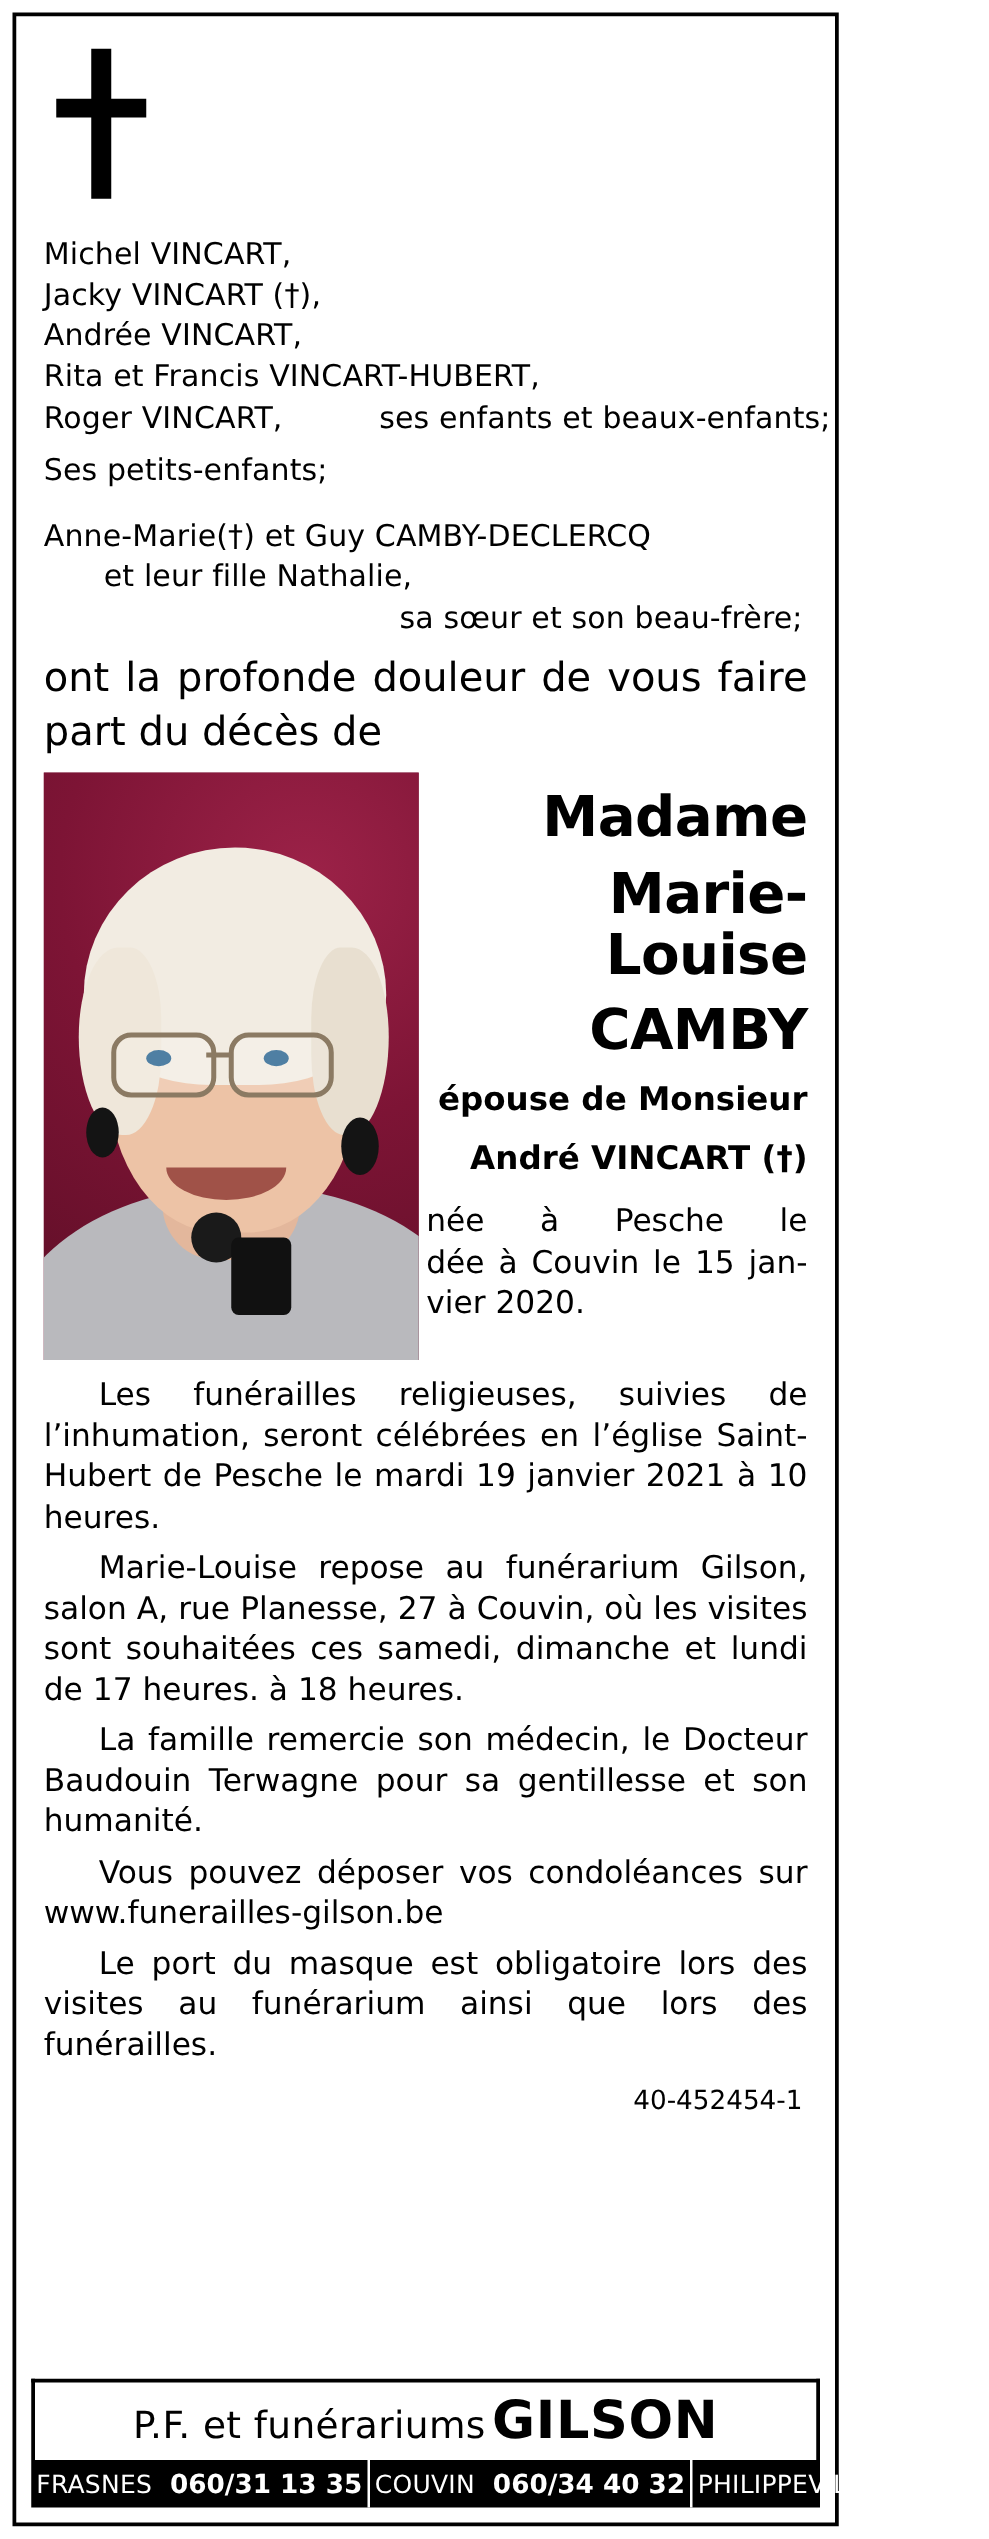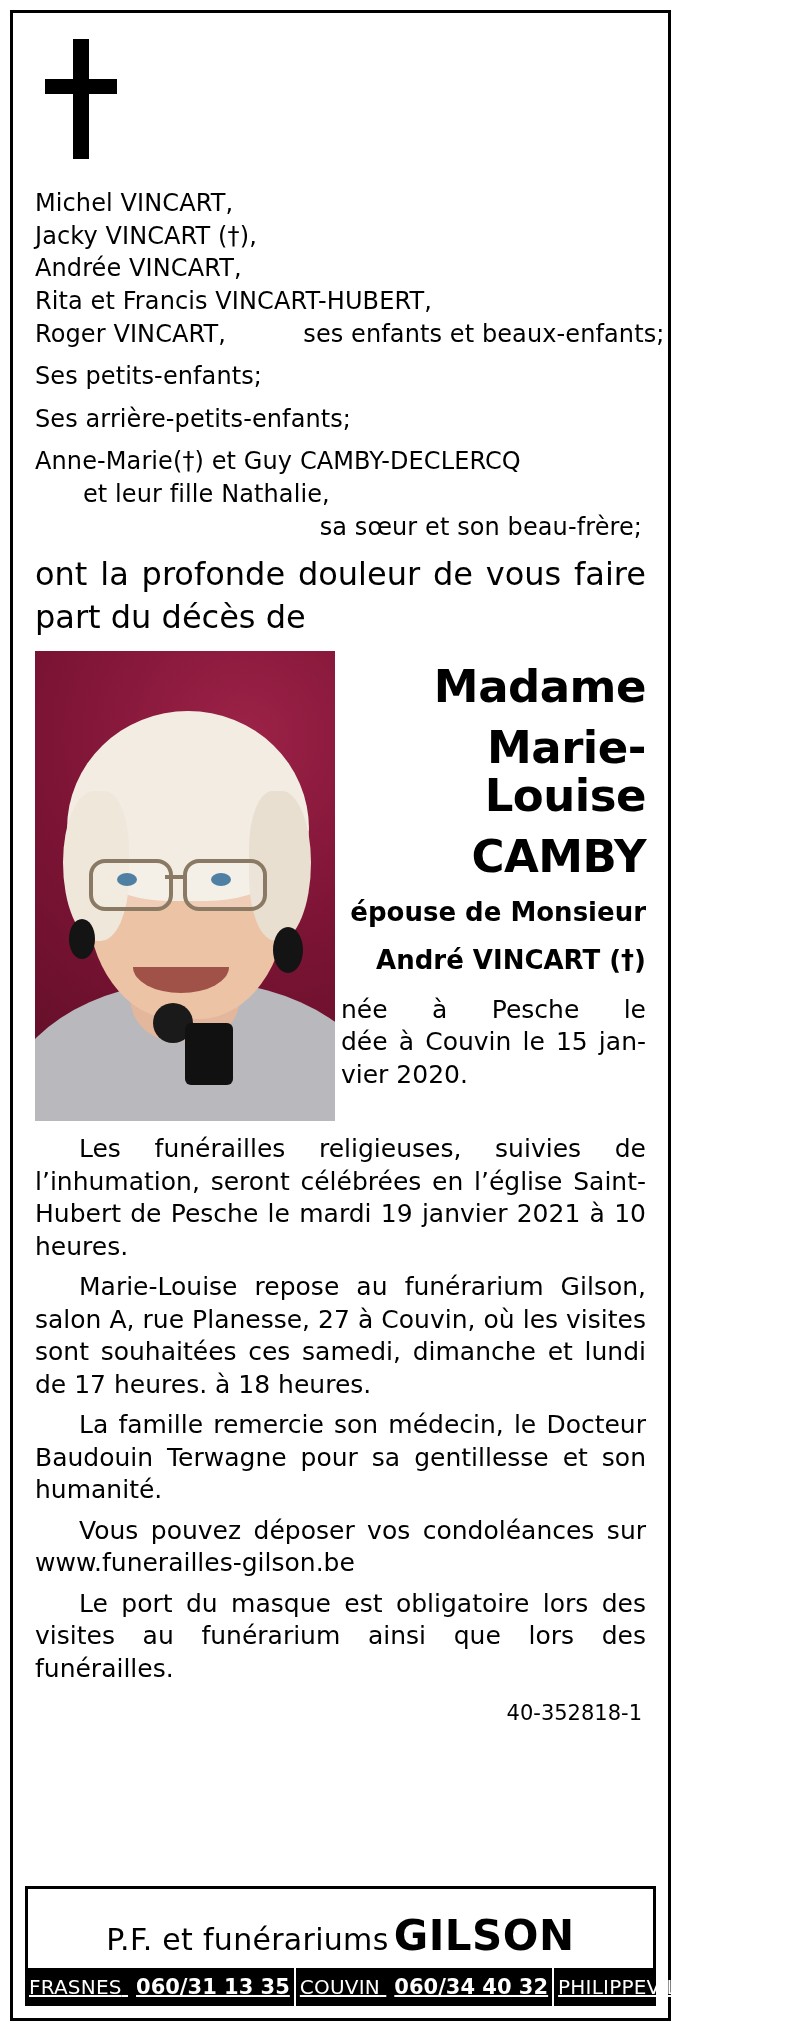--- a/index.html
+++ b/index.html
@@ -286,38 +286,37 @@
     position: absolute;
     left: 12px;
     right: 12px;
     bottom: 12px;
   }
   .footer-top {
     background: #ffffff;
     border: 3px solid #000;
     border-bottom: none;
     text-align: center;
-    padding: 22px 0 8px 0;
+    padding: 5px 0 8px 0;
   }
   .footer-top .pf {
     font-size: 30px;
     letter-spacing: 0.3px;
   }
   .footer-top .gilson {
     font-size: 42px;
     font-weight: bold;
     letter-spacing: 0.5px;
     vertical-align: baseline;
   }
   .footer-bar {
     display: flex;
     background: #000;
     color: #fff;
     align-items: center;
-    text-decoration: underline;
   }
   .footer-cell {
     flex: 1 1 0;
     text-align: center;
     padding: 7px 4px;
     font-size: 20px;
     white-space: nowrap;
     border-right: 2px solid #fff;
   }
   .footer-cell:last-child { border-right: none; }
@@ -345,21 +344,20 @@
 
       <div class="family">
         <div class="line">Michel VINCART,</div>
         <div class="line">Jacky VINCART (†),</div>
         <div class="line">Andrée VINCART,</div>
         <div class="line">Rita et Francis VINCART-HUBERT,</div>
         <div class="line">Roger VINCART,          ses enfants et beaux-enfants;</div>
         <div class="gap"></div>
         <div class="line">Ses petits-enfants;</div>
         <div class="gap"></div>
-        <div class="line">Ses arrière-petits-enfants;</div>
         <div class="gap"></div>
         <div class="line">Anne-Marie(†) et Guy CAMBY-DECLERCQ</div>
         <div class="line indent1">et leur fille Nathalie,</div>
         <div class="line rightish">sa sœur et son beau-frère;</div>
       </div>
 
       <div class="intro">ont la profonde douleur de vous faire part du décès de</div>
 
       <div class="hero">
         <div class="photo">
@@ -397,21 +395,21 @@
       </div>
 
       <div class="body-text">
         <p>Les funérailles religieuses, suivies de l’inhumation, seront célébrées en l’église Saint-Hubert de Pesche le mardi 19 janvier 2021 à 10 heures.</p>
         <p>Marie-Louise repose au funérarium Gilson, salon A, rue Planesse, 27 à Couvin, où les visites sont souhaitées ces samedi, dimanche et lundi de 17 heures. à 18 heures.</p>
         <p>La famille remercie son médecin, le Docteur Baudouin Terwagne pour sa gentillesse et son humanité.</p>
         <p>Vous pouvez déposer vos condoléances sur www.funerailles-gilson.be</p>
         <p>Le port du masque est obligatoire lors des visites au funérarium ainsi que lors des funérailles.</p>
       </div>
 
-      <div class="refnum">40-352818-1</div>
+      <div class="refnum">40-452454-1</div>
     </div>
 
     <div class="footer">
       <div class="footer-top">
         <span class="pf">P.F. et funérariums</span>
         <span class="gilson">GILSON</span>
       </div>
       <div class="footer-bar">
         <div class="footer-cell">
           <span class="city">FRASNES</span>

